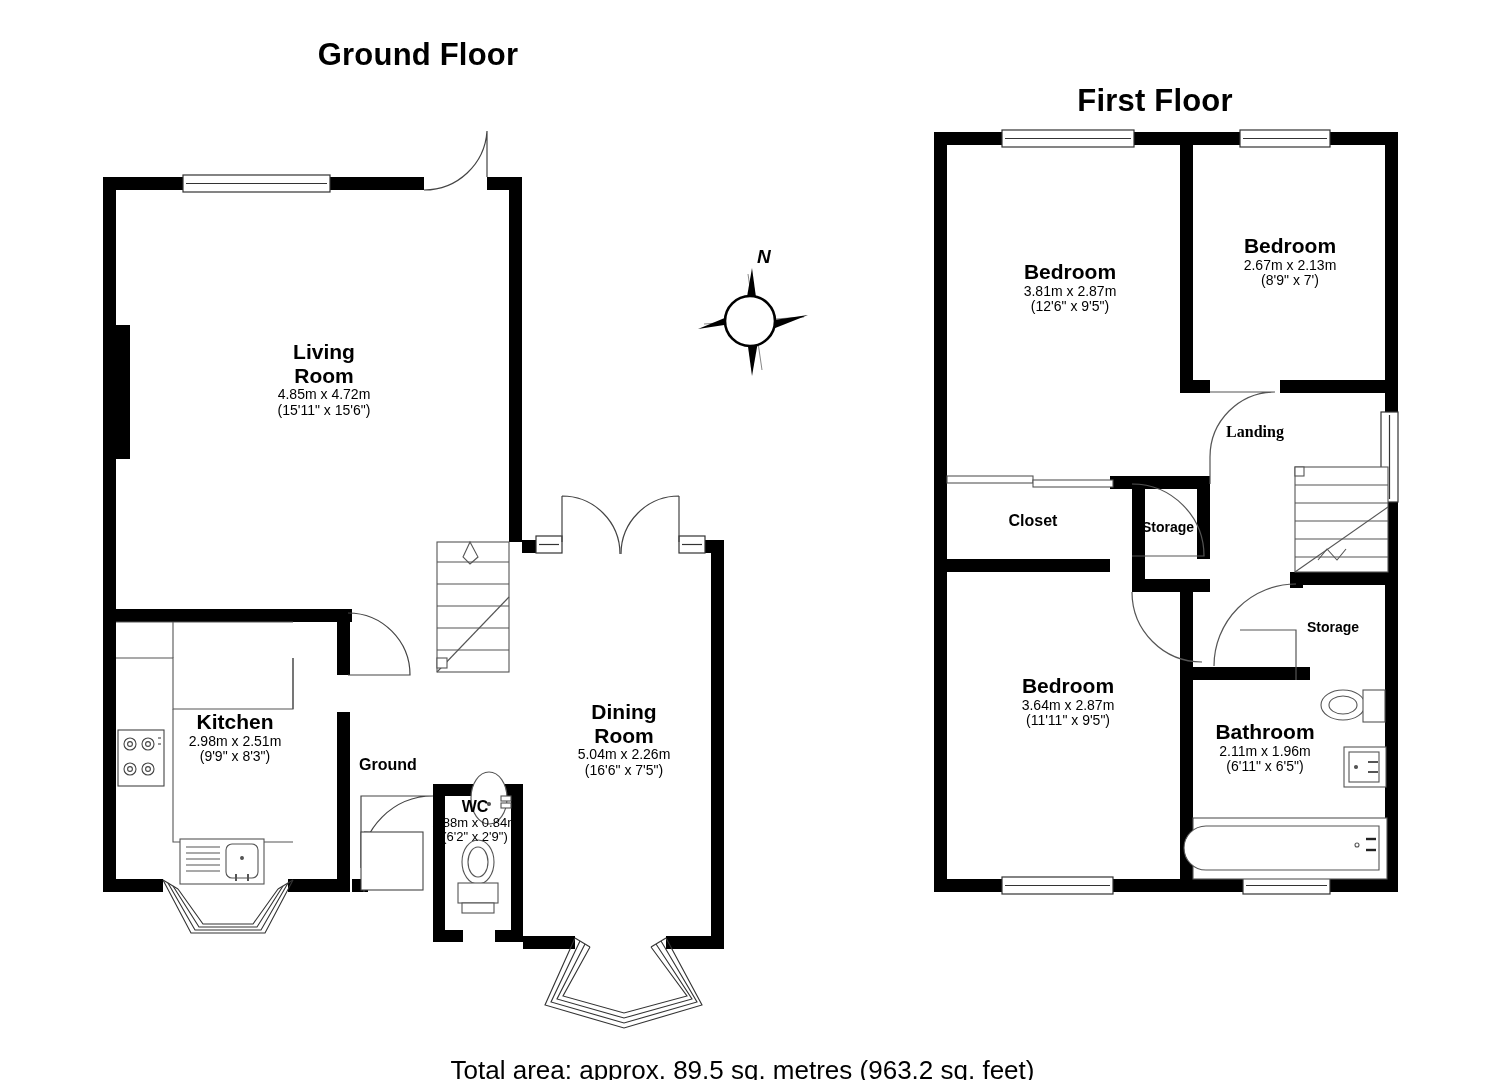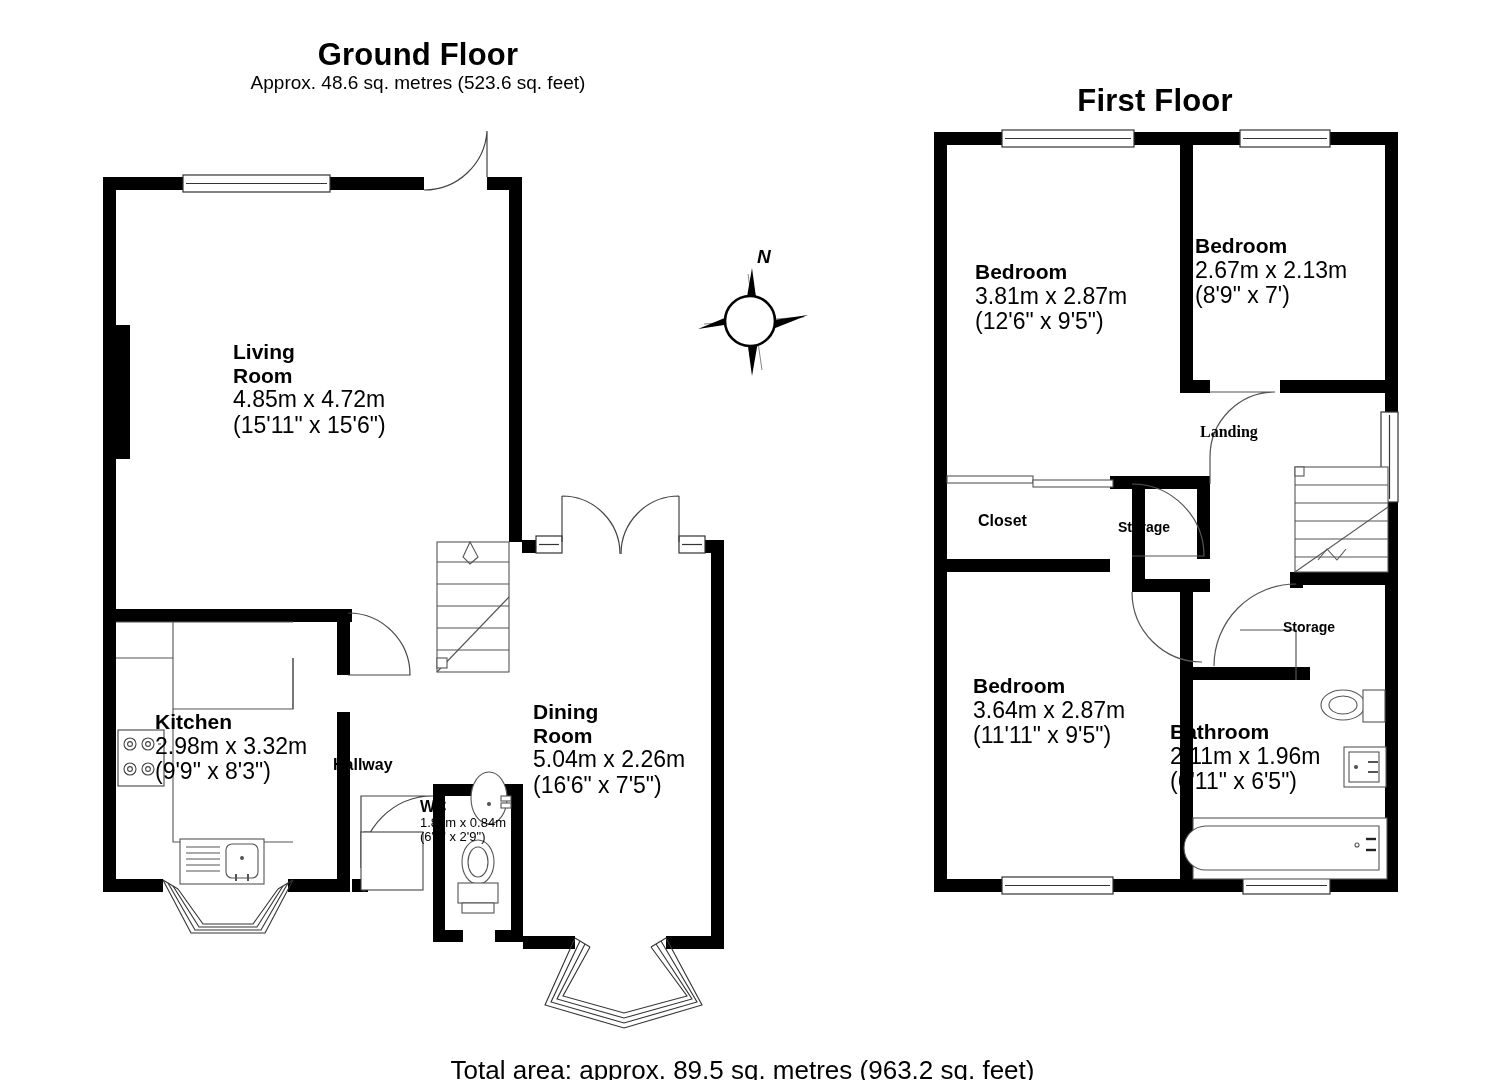--- a/index.html
+++ b/index.html
@@ -3,34 +3,33 @@
 <meta charset="utf-8">
 <style>
   html,body{margin:0;padding:0;background:#ffffff;}
   body{width:1485px;height:1080px;position:relative;overflow:hidden;
        font-family:"Liberation Sans", sans-serif;color:#000;}
   .stage{position:absolute;left:0;top:12px;width:1485px;height:1080px;}
   svg{display:block;}
   .ttl{position:absolute;text-align:center;font-weight:bold;font-size:31px;letter-spacing:.2px;}
   .sub{position:absolute;text-align:center;font-size:19px;}
   .total{position:absolute;text-align:center;font-size:26px;width:100%;left:0;}
-  .lbl{position:absolute;line-height:1.12;}
+  .lbl{position:absolute;text-align:center;line-height:1.12;}
   .lbl .nm{font-weight:bold;font-size:21px;display:block;}
   .lbl .nm.sm{font-size:16px;}
-  .lbl .dim{font-size:23px;display:block;}
+  .lbl .dim{font-size:14px;display:block;}
   .lbl .dim.sm{font-size:13px;}
   .nletter{position:absolute;font-size:19px;font-style:italic;font-weight:bold;}
 </style>
 </head>
 <body>
 
 <div class="stage">
 
   <div class="ttl" style="left:218px;top:25px;width:400px;">Ground Floor</div>
-  <div class="sub" style="left:218px;top:60px;width:400px;">Approx. 48.6 sq. metres (523.6 sq. feet)</div>
 
   <div class="ttl" style="left:960px;top:30px;width:390px;margin-top:41px;">First Floor</div>
 
   <svg width="1485" height="1080" viewBox="0 0 1485 1080">
 
     <g>
 
       <rect x="103" y="165" width="13" height="715" fill="#000"></rect>
 
       <rect x="116" y="313" width="14" height="134" fill="#000"></rect>
@@ -305,26 +304,26 @@
 
   <div class="lbl" style="left:233px;top:328px;width:182px;">
     <span class="nm">Living</span>
     <span class="nm">Room</span>
     <span class="dim">4.85m x 4.72m</span>
     <span class="dim">(15'11" x 15'6")</span>
   </div>
 
   <div class="lbl" style="left:155px;top:698px;width:160px;">
     <span class="nm">Kitchen</span>
-    <span class="dim">2.98m x 3.32m</span>
+    <span class="dim">2.98m x 2.51m</span>
     <span class="dim">(9'9" x 8'3")</span>
   </div>
 
   <div class="lbl" style="left:333px;top:744px;width:110px;">
-    <span class="nm sm">Hallway</span>
+    <span class="nm sm">Ground</span>
   </div>
 
   <div class="lbl" style="left:420px;top:786px;width:110px;">
     <span class="nm sm">WC</span>
     <span class="dim sm">1.88m x 0.84m</span>
     <span class="dim sm">(6'2" x 2'9")</span>
   </div>
 
   <div class="lbl" style="left:533px;top:688px;width:182px;">
     <span class="nm">Dining</span>

